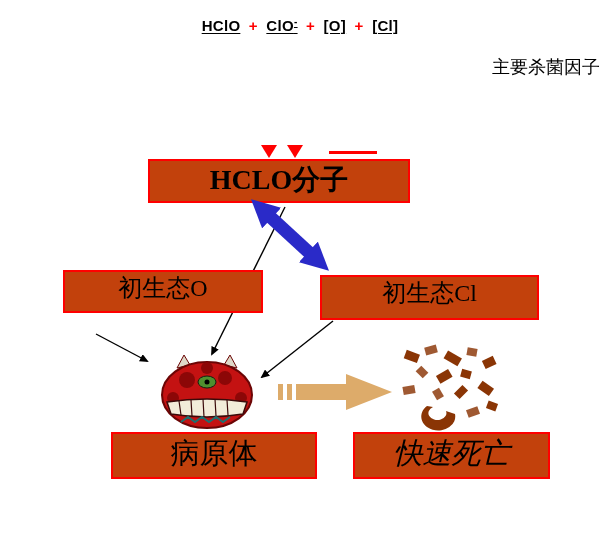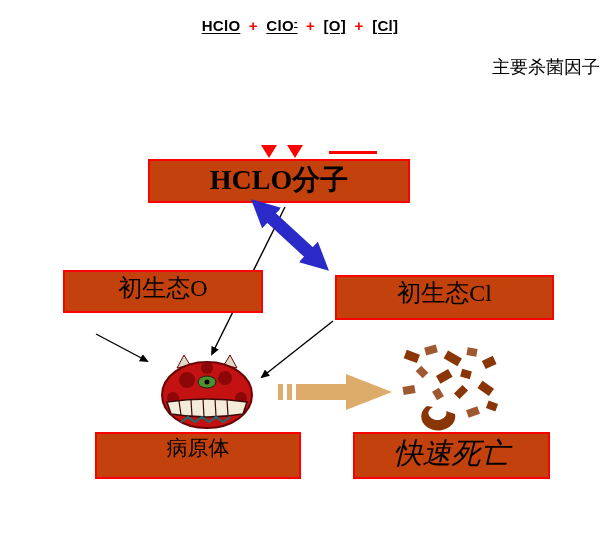--- a/index.html
+++ b/index.html
@@ -17,22 +17,22 @@
 
   .subtitle { position:absolute; top:55px; left:0; width:100%; text-align:right;
               font-size:18px; font-family:"Liberation Serif","DejaVu Serif",serif; }
 
   
   .rbox { position:absolute; border:2px solid var(--box-border,#ff0000); background:#c2410c;
           display:flex; align-items:flex-start; justify-content:center;
           font-family:"Liberation Serif","DejaVu Serif",serif; color:#000; }
   .box-hclo     { left:148px; top:159px; width:262px; height:44px; font-size:28px; font-weight:bold; }
   .box-o        { left:63px;  top:270px; width:200px; height:43px; font-size:24px; }
-  .box-cl       { left:335px; top:275px; width:219px; height:45px; font-size:24px; }
-  .box-pathogen { left:95px;  top:432px; width:206px; height:47px; font-size:21px; }
+  .box-cl       { left:320px; top:275px; width:219px; height:45px; font-size:24px; }
+  .box-pathogen { left:111px;  top:432px; width:206px; height:47px; font-size:29px; }
   .box-death    { left:353px; top:432px; width:197px; height:47px; font-size:29px;font-style:italic; }
 
   .abs { position:absolute; }
 
   
   .thin-line  { stroke:#000; stroke-width:1.4; fill:none; }
   .ah-fill    { fill:#000; }
   .blue-line  { stroke:var(--blue-arrow,#2a2ac8); stroke-width:13; }
   .blue-fill  { fill:var(--blue-arrow,#2a2ac8); }
   .tan-fill   { fill:var(--tan-arrow,#ddab6a); }

